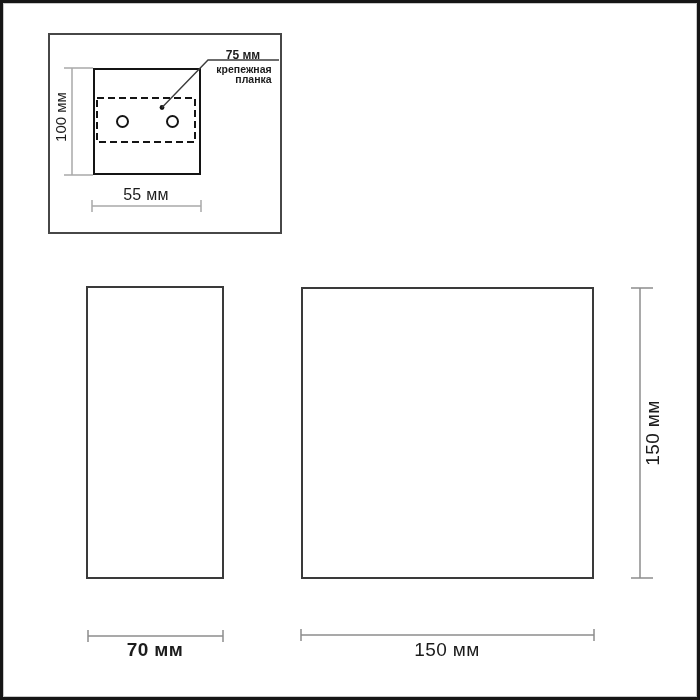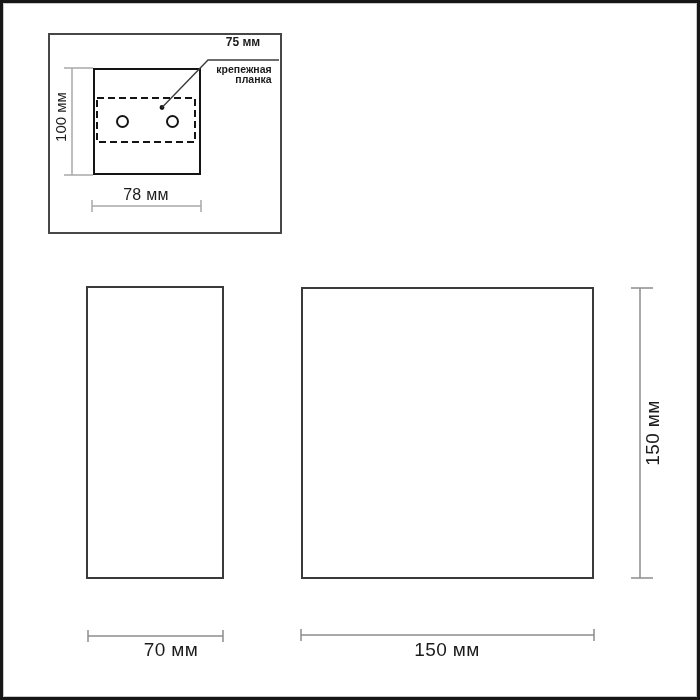--- a/index.html
+++ b/index.html
@@ -27,23 +27,23 @@
   .lbl { position:absolute; white-space:nowrap; transform:translate(-50%,-50%); }
   .lbl-big   { font-size:19px; letter-spacing:0.4px; }
   .lbl-mid   { font-size:16px; letter-spacing:0.3px; }
   .lbl-small { font-size:12px; font-weight:700; }
   .lbl-note  { font-size:10.5px; font-weight:700; line-height:9.5px;
                text-align:right; white-space:pre-line; }
   .rot { transform:translate(-50%,-50%) rotate(-90deg); }
 
   .lbl-100      { left:57px;  top:114px; font-size:15px; }
   .lbl-96       { left:143px; top:192px; }
-  .lbl-75       { left:240px; top:39px; }
+  .lbl-75       { left:240px; top:52px; }
   .lbl-plate    { left:241px; top:71px; }
-  .lbl-70       { left:168px; top:647px; }
+  .lbl-70       { left:152px; top:647px;font-weight:bold; }
   .lbl-150w     { left:444px; top:647px; }
   .lbl-150h     { left:650px; top:430px; }
 </style>
 </head>
 <body>
 
 <div class="page">
 
   <div class="box inset-panel"></div>
   <div class="box back-plate"></div>
@@ -86,21 +86,21 @@
     </g>
 
     <g stroke="#8d8d8d" stroke-width="1.5">
       <line x1="637" y1="285" x2="637" y2="575"></line>
       <line x1="628" y1="285" x2="650" y2="285"></line>
       <line x1="628" y1="575" x2="650" y2="575"></line>
     </g>
   </svg>
 
   <div class="lbl rot lbl-100">100 мм</div>
-  <div class="lbl lbl-mid lbl-96">78 мм</div>
+  <div class="lbl lbl-mid lbl-96">55 мм</div>
   <div class="lbl lbl-small lbl-75">75 мм</div>
   <div class="lbl lbl-note lbl-plate">крепежная
 планка</div>
   <div class="lbl lbl-big lbl-70">70 мм</div>
   <div class="lbl lbl-big lbl-150w">150 мм</div>
   <div class="lbl lbl-big rot lbl-150h">150 мм</div>
 
 </div>
 
 </body></html>

